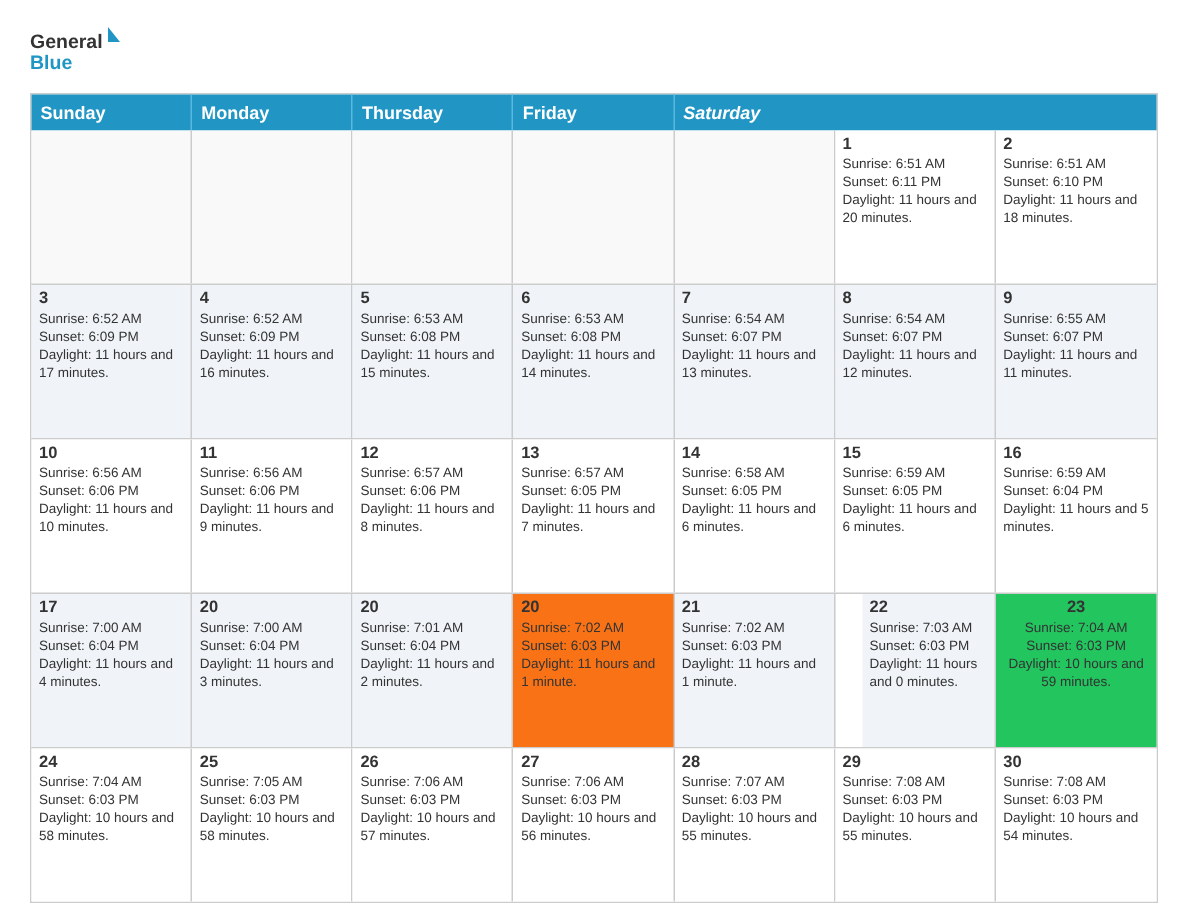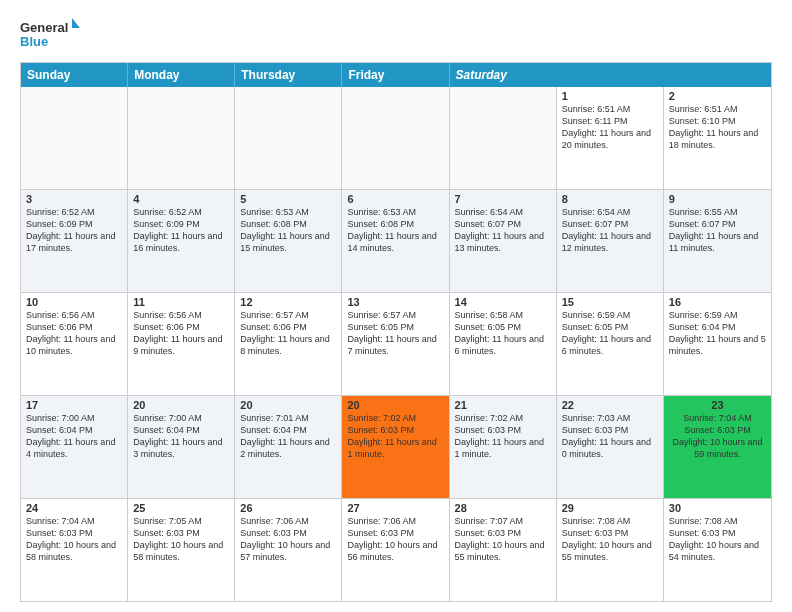--- a/index.html
+++ b/index.html
@@ -212,21 +212,21 @@
             <div class="cell-text">Sunrise: 7:01 AM<br>Sunset: 6:04 PM<br>Daylight: 11 hours and 2 minutes.</div>
           </div>
           <div class="cal-cell" style="background: #f97316;">
             <span class="day-num">20</span>
             <div class="cell-text">Sunrise: 7:02 AM<br>Sunset: 6:03 PM<br>Daylight: 11 hours and 1 minute.</div>
           </div>
           <div class="cal-cell" style="background: rgb(240, 244, 248);">
             <span class="day-num">21</span>
             <div class="cell-text">Sunrise: 7:02 AM<br>Sunset: 6:03 PM<br>Daylight: 11 hours and 1 minute.</div>
           </div>
-          <div class="cal-cell" style="background: rgb(240, 244, 248);">
+          <div class="cal-cell" style="background: rgb(240, 244, 248); margin-left: 18px;">
             <span class="day-num">22</span>
             <div class="cell-text">Sunrise: 7:03 AM<br>Sunset: 6:03 PM<br>Daylight: 11 hours and 0 minutes.</div>
           </div>
           <div class="cal-cell" style="background: #22c55e; text-align: center;">
             <span class="day-num">23</span>
             <div class="cell-text">Sunrise: 7:04 AM<br>Sunset: 6:03 PM<br>Daylight: 10 hours and 59 minutes.</div>
           </div>
         </div>
         <div class="cal-row">
           <div class="cal-cell">

